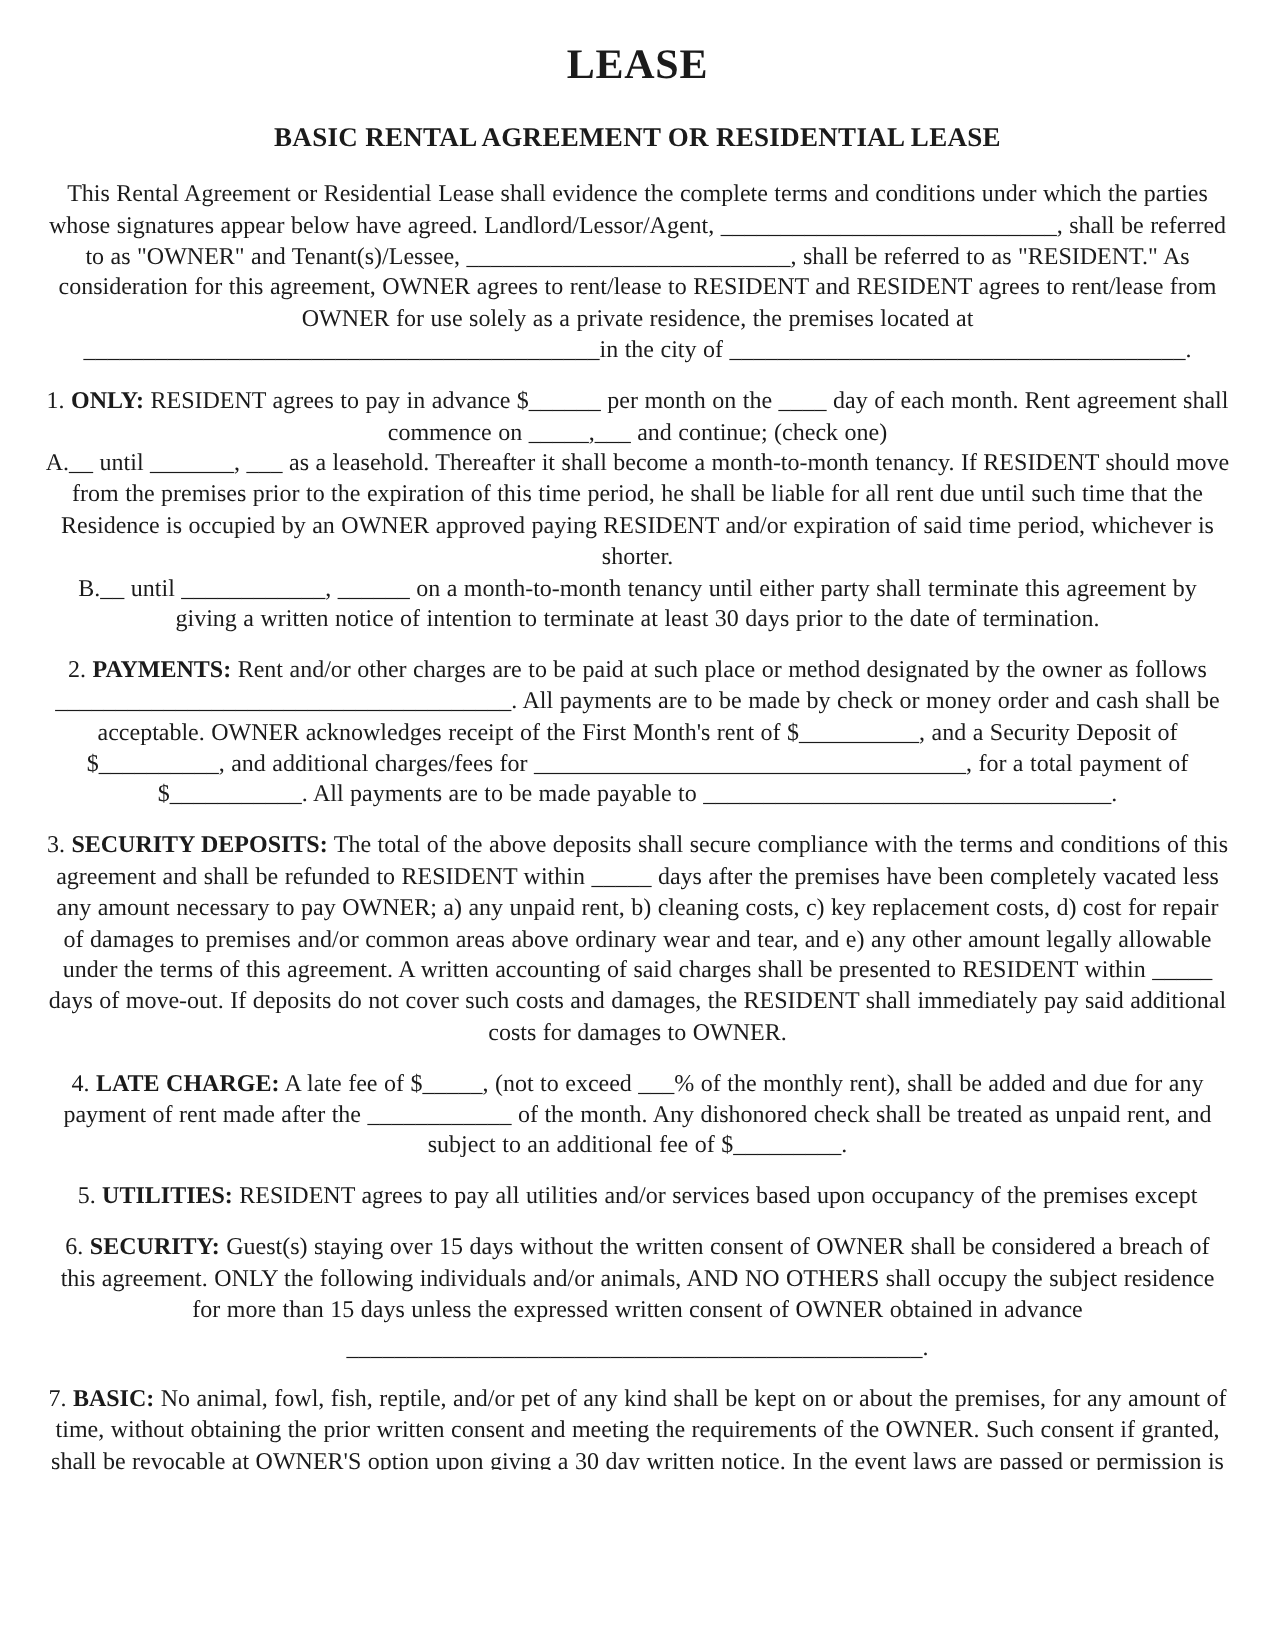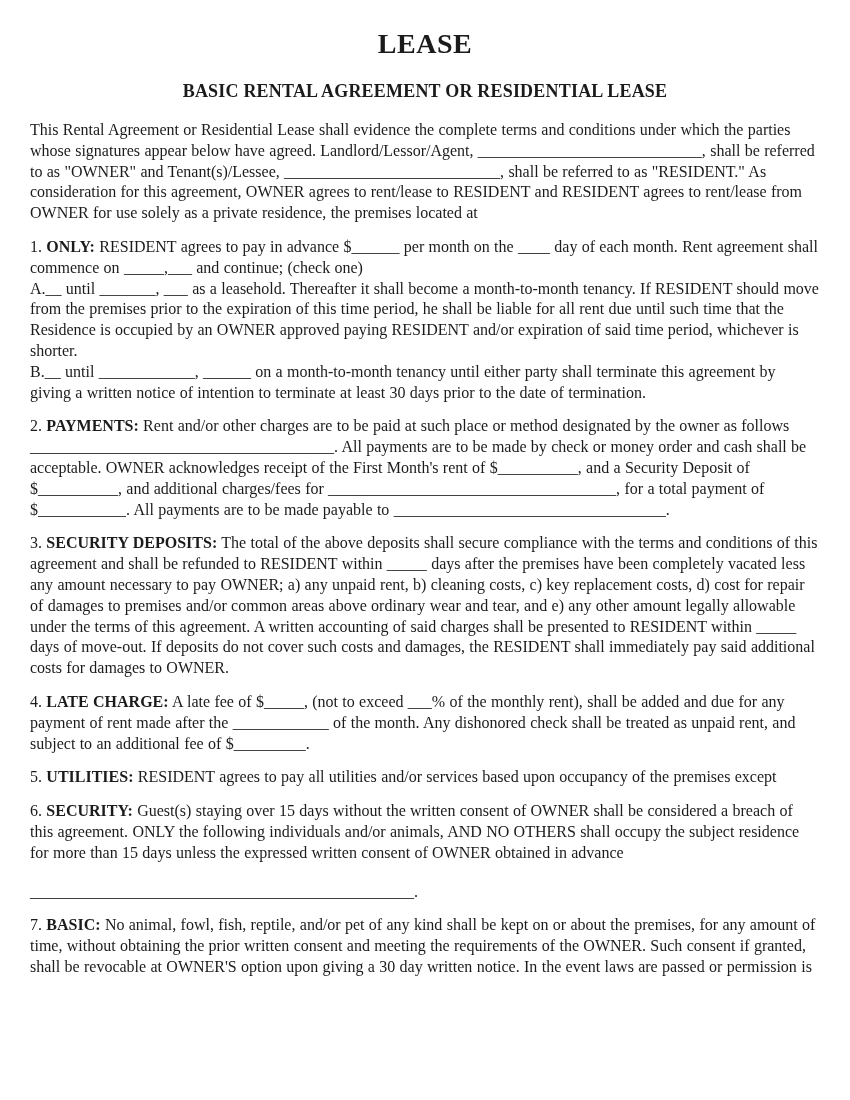--- a/index.html
+++ b/index.html
@@ -35,50 +35,51 @@
     text-align: center;
     font-size: 18px;
     line-height: 1;
     font-weight: bold;
     letter-spacing: 0.2px;
   }
   .para {
     margin: 13px 0 0 0;
     font-size: 16px;
     line-height: 1.3;
-    text-align: left;
+    text-align: center;
     word-spacing: 0.02em;
   }
   .para.intro {
     margin-top: 20px;
   }
   .sec-num {
     font-weight: normal;
   }
   .sec-heading {
     font-weight: bold;
   }
   .block {
     display: block;
   }
   .gap-top {
-    margin-top: 18px;
+    margin-top: 5px;
   }
 </style>
 </head>
 <body>
 
 <div class="page">
 
   <h1 class="title">LEASE</h1>
 
   <h2 class="subtitle">BASIC RENTAL AGREEMENT OR RESIDENTIAL LEASE</h2>
 
   <p class="para intro">
     <span>This Rental Agreement or Residential Lease shall evidence the complete terms and conditions under which the parties whose signatures appear below have agreed. Landlord/Lessor/Agent, ____________________________, shall be referred to as "OWNER" and Tenant(s)/Lessee, ___________________________, shall be referred to as "RESIDENT." As consideration for this agreement, OWNER agrees to rent/lease to RESIDENT and RESIDENT agrees to rent/lease from OWNER for use solely as a private residence, the premises located at</span>
+    <span class="block">___________________________________________in the city of ______________________________________.</span>
   </p>
 
   <p class="para">
     <span class="sec-num">1.</span>
     <b class="sec-heading">ONLY:</b>
     <span>RESIDENT agrees to pay in advance $______ per month on the ____ day of each month. Rent agreement shall commence on _____,___ and continue; (check one)</span>
     <span class="block">A.__ until _______, ___ as a leasehold. Thereafter it shall become a month-to-month tenancy. If RESIDENT should move from the premises prior to the expiration of this time period, he shall be liable for all rent due until such time that the Residence is occupied by an OWNER approved paying RESIDENT and/or expiration of said time period, whichever is shorter.</span>
     <span class="block">B.__ until ____________, ______ on a month-to-month tenancy until either party shall terminate this agreement by giving a written notice of intention to terminate at least 30 days prior to the date of termination.</span>
   </p>
 

